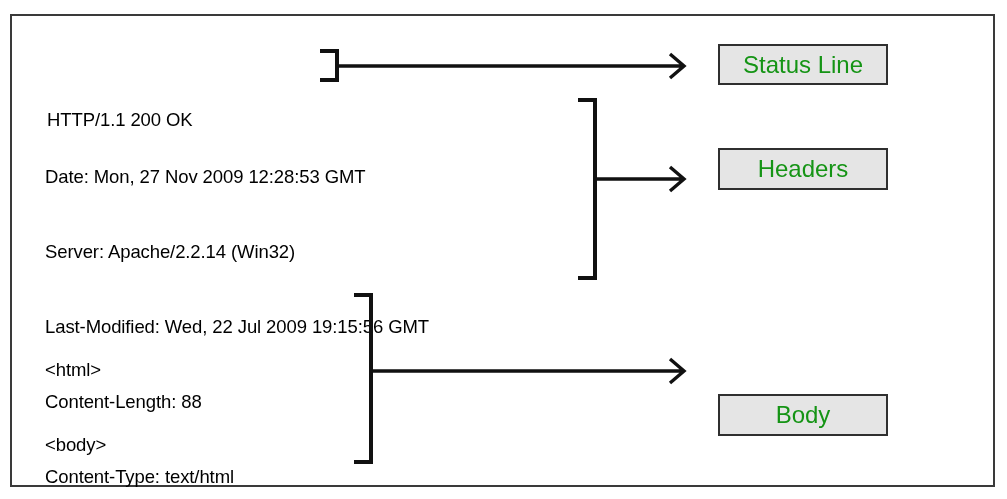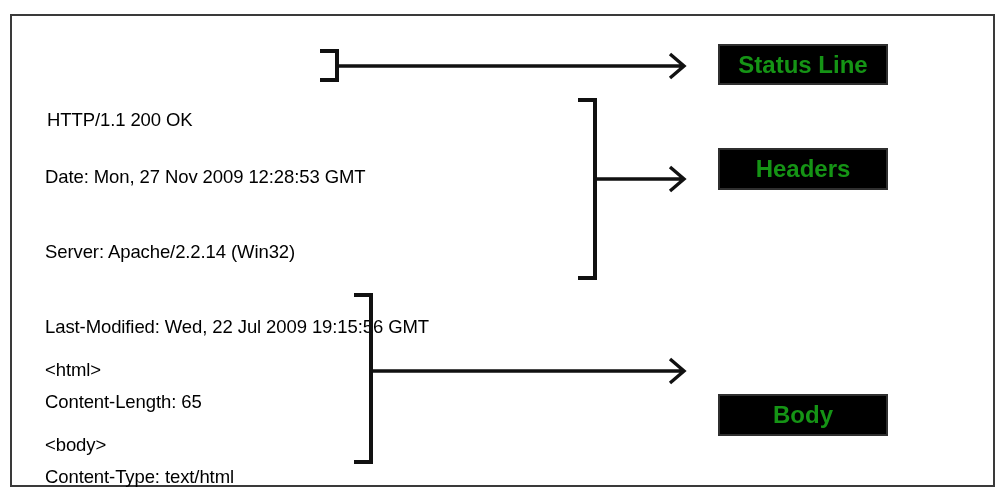--- a/index.html
+++ b/index.html
@@ -62,30 +62,29 @@
 
   .resp-line {
     display: block;
     height: 25px;
   }
 
   
   .label-box {
     position: absolute;
     border: 2px solid #2f2f2f;
-    background: #000000;
+    background: #e5e5e5;
     box-sizing: border-box;
     color: #159415;
     font-family: "Liberation Sans", sans-serif;
     font-size: 24px;
     display: flex;
     align-items: center;
     justify-content: center;
     text-align: center;
-    font-weight: bold;
   }
 
   #box-status-line {
     left: 718px;
     top: 44px;
     width: 170px;
     height: 41px;
   }
 
   #box-headers {
@@ -131,21 +130,21 @@
   <div id="outer-frame"></div>
 
   <div id="status-line-text" class="resp-block">
     <span class="resp-line">HTTP/1.1 200 OK</span>
   </div>
 
   <div id="headers-text" class="resp-block">
     <span class="resp-line">Date: Mon, 27 Nov 2009 12:28:53 GMT</span>
     <span class="resp-line">Server: Apache/2.2.14 (Win32)</span>
     <span class="resp-line">Last-Modified: Wed, 22 Jul 2009 19:15:56 GMT</span>
-    <span class="resp-line">Content-Length: 65</span>
+    <span class="resp-line">Content-Length: 88</span>
     <span class="resp-line">Content-Type: text/html</span>
     
   </div>
 
   <div id="body-text" class="resp-block">
     <span class="resp-line">&lt;html&gt;</span>
     <span class="resp-line">&lt;body&gt;</span>
     
     
     

